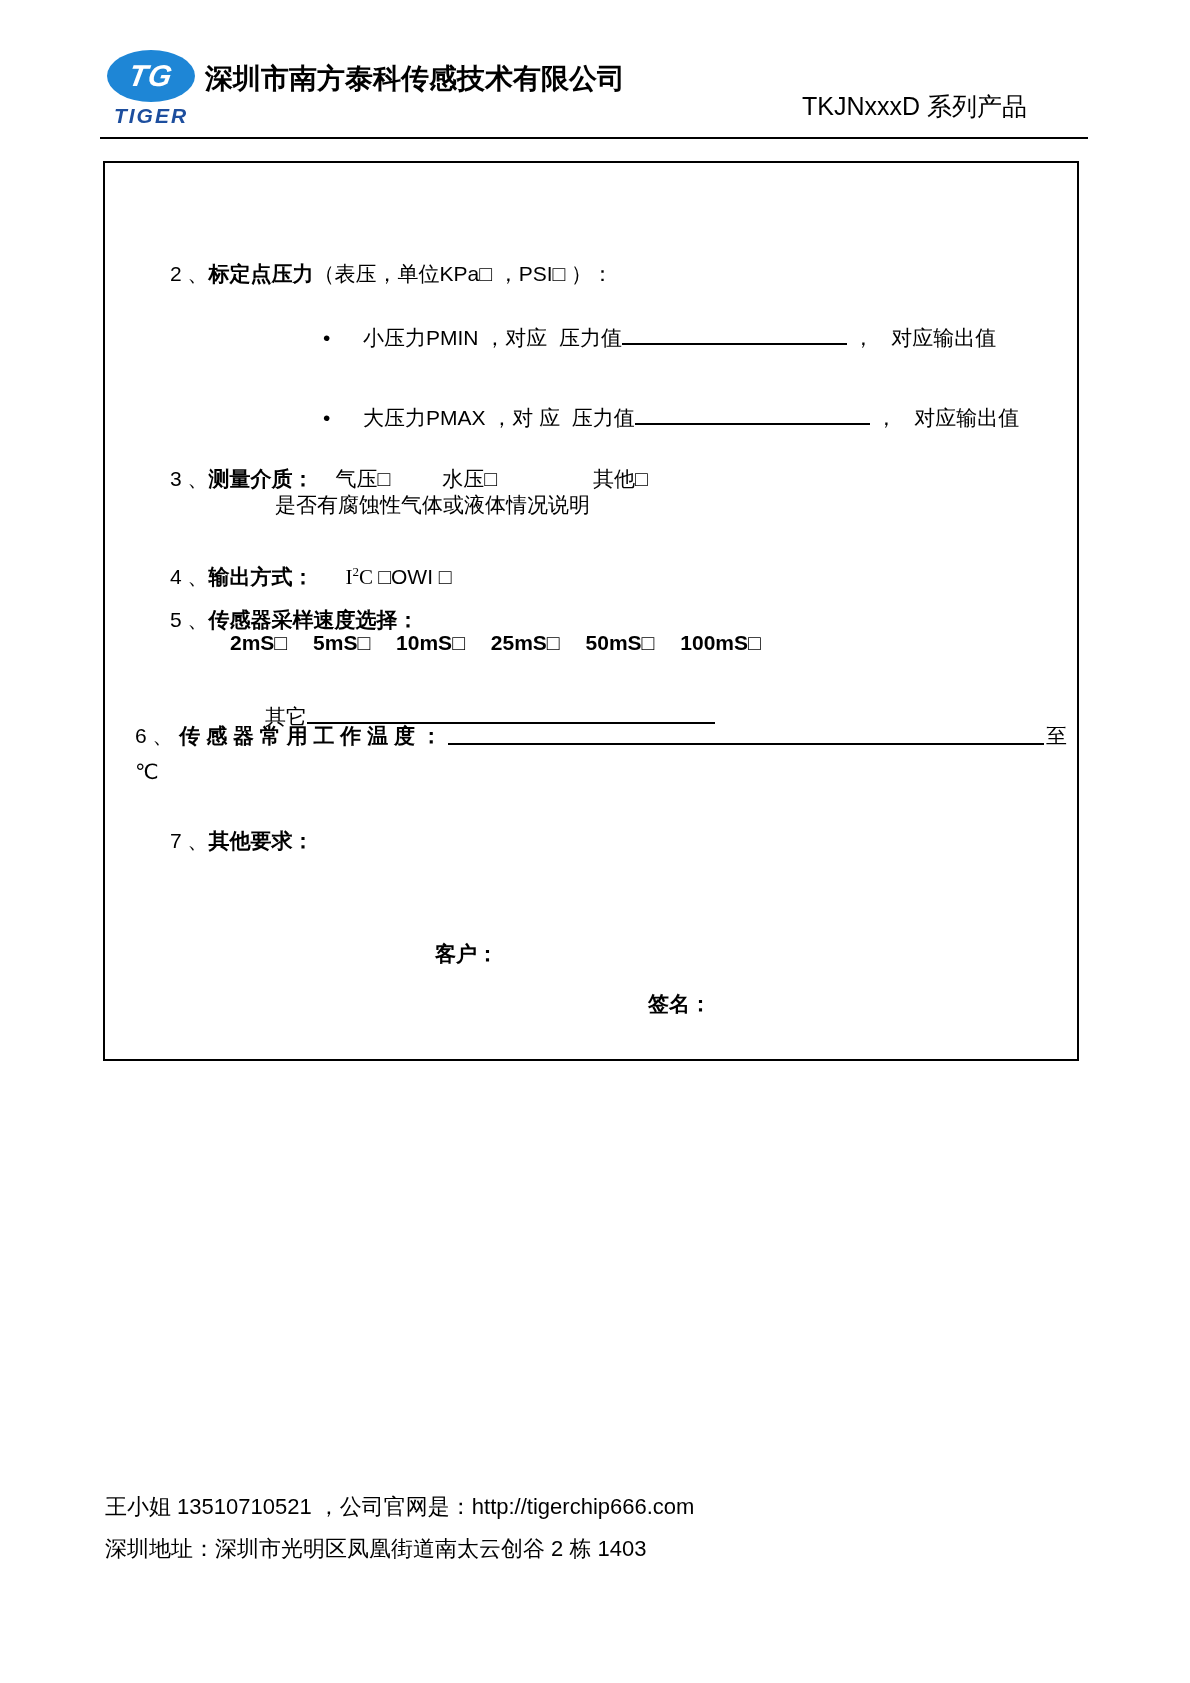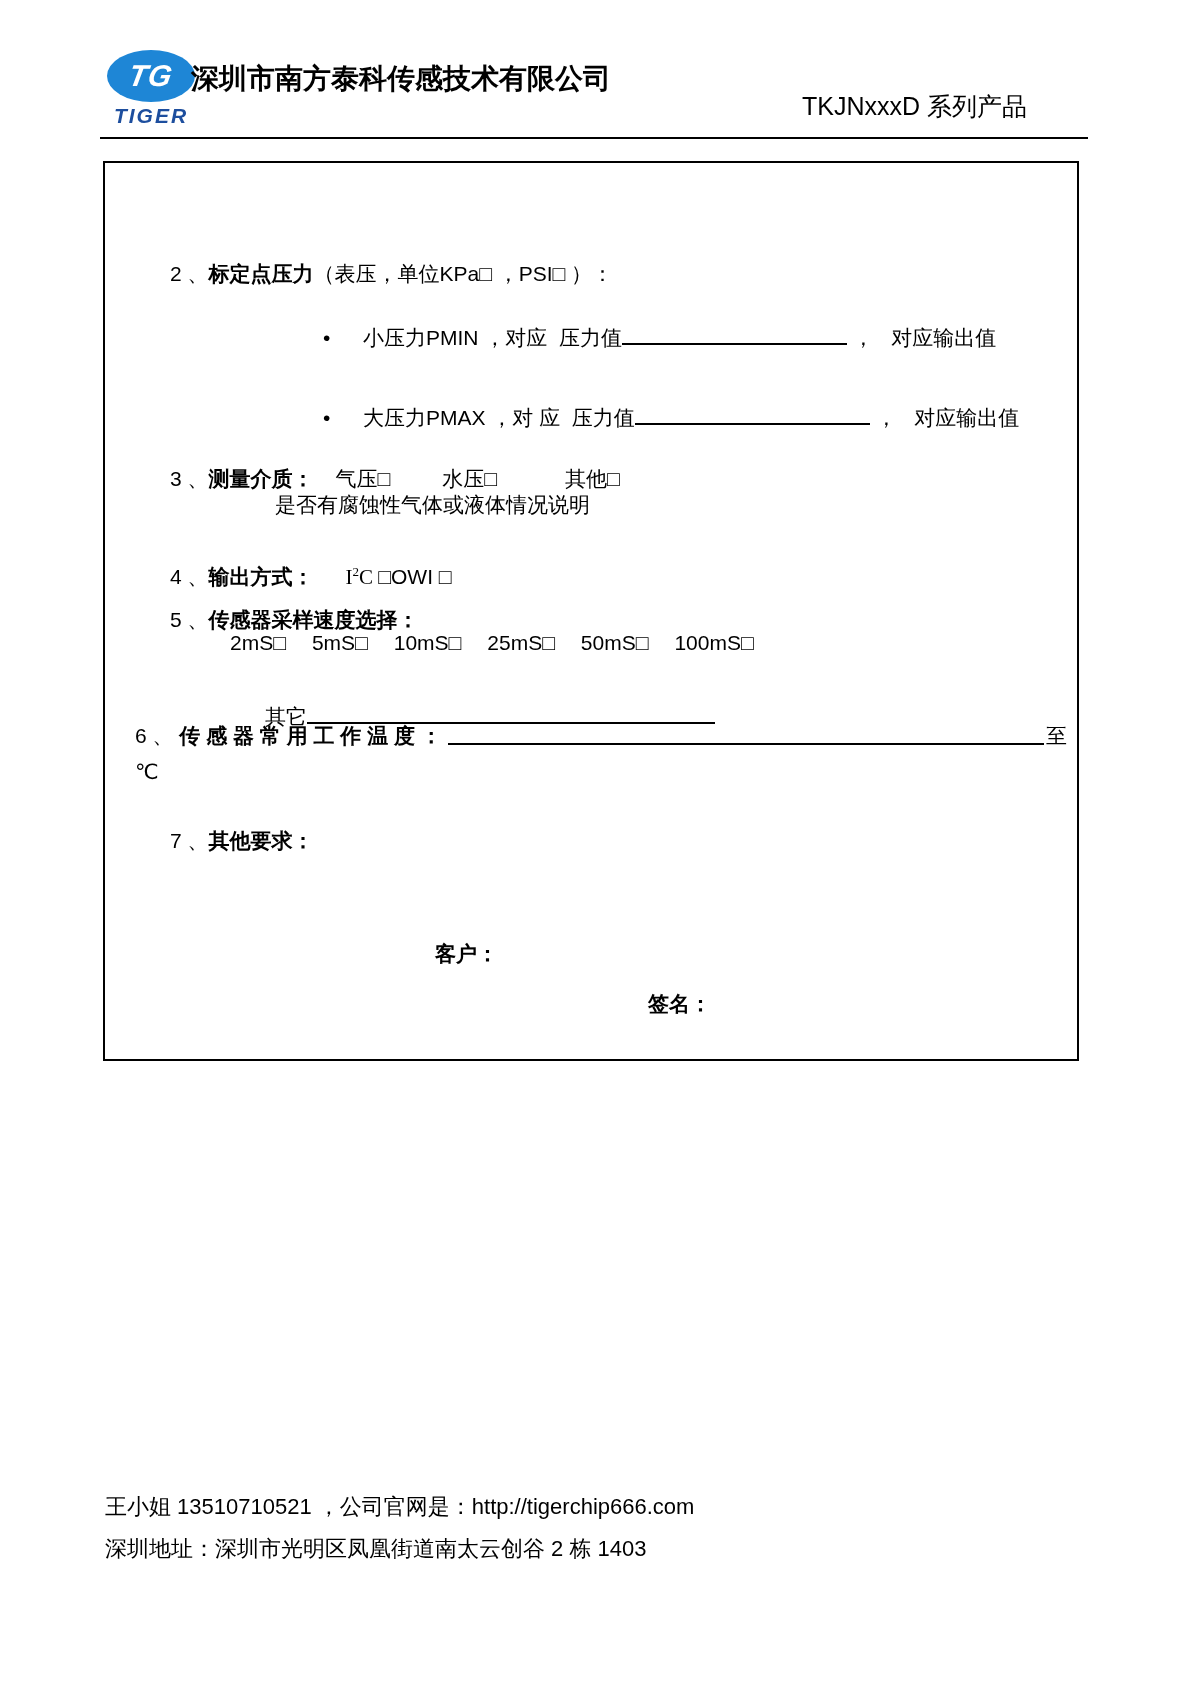--- a/index.html
+++ b/index.html
@@ -24,60 +24,60 @@
   }
   .logo-monogram {
     color:#ffffff; font-weight:700; font-style:italic;
     font-size:30px; transform:skewX(-10deg); letter-spacing:1px;
     line-height:1;
   }
   .logo-brand {
     margin-top:3px; color:#1d4e9e; font-weight:700; font-style:italic;
     font-size:21px; letter-spacing:2px; line-height:1;
   }
-  .company-cn { left:191px; top:60px; font-size:28px; font-weight:700; white-space:pre; }
+  .company-cn { left:205px; top:60px; font-size:28px; font-weight:700; white-space:pre; }
   .company-en { left:205px; top:105px; font-size:19px; letter-spacing:-0.3px; white-space:pre; }
   .product-series { left:802px; top:90px; font-size:25px; white-space:pre; }
   .header-divider { left:100px; top:137px; width:988px; border-top:2px solid #000; height:0; }
 
   
   .form-box {
     left:103px; top:161px; width:972px; height:896px;
     border:2px solid #000;
   }
   .form-box .row { position:absolute; white-space:pre; }
 
   .row-item2   { left:30px;  top:70px;  }
   .row-bullet1 { left:183px; top:132px; }
   .row-bullet2 { left:183px; top:212px; }
   .row-item3   { left:30px;  top:275px; }
   .row-note    { left:170px; top:328px; }
   .row-item4   { left:30px;  top:373px; }
   .row-item5   { left:30px;  top:416px; }
-  .row-speeds  { left:125px; top:466px; display:flex; gap:26px; }
+  .row-speeds  { left:125px; top:466px; display:flex; gap:26px;font-weight:bold; }
   .row-other   { left:125px; top:511px; }
   .row-item6   { left:30px;  top:559px; width:932px; display:flex; align-items:flex-end; }
   .row-unit    { left:30px;  top:595px; }
   .row-item7   { left:30px;  top:637px; }
   .row-customer  { left:330px; top:777px; }
   .row-signature { left:543px; top:827px; }
 
   .bullet-dot { display:inline-block; width:40px; }
   .blank {
     display:inline-block; height:1em;
     border-bottom:2px solid #000; vertical-align:baseline;
   }
   .blank-pmin { width:225px; }
   .blank-pmax { width:235px; }
   .blank-other { width:408px; }
   .blank-temp { flex:1 1 auto; height:4px; border-bottom:2px solid #000; margin:0 2px 4px 6px; }
 
   .opt-air   { margin-left:22px; }
   .opt-water { margin-left:52px; }
-  .opt-other { margin-left:68px; }
+  .opt-other { margin-left:96px; }
   .opt-i2c   { margin-left:32px;font-family:Liberation Serif, serif; }
   .opt-owi   { }
   sup.sq { font-size:0.62em; vertical-align:super; line-height:0; }
 
   
   .footer-line1 { left:105px; top:1492px; font-size:22px; white-space:pre; }
   .footer-line2 { left:105px; top:1534px; font-size:22px; white-space:pre; }
 </style>
 </head>
 <body>

